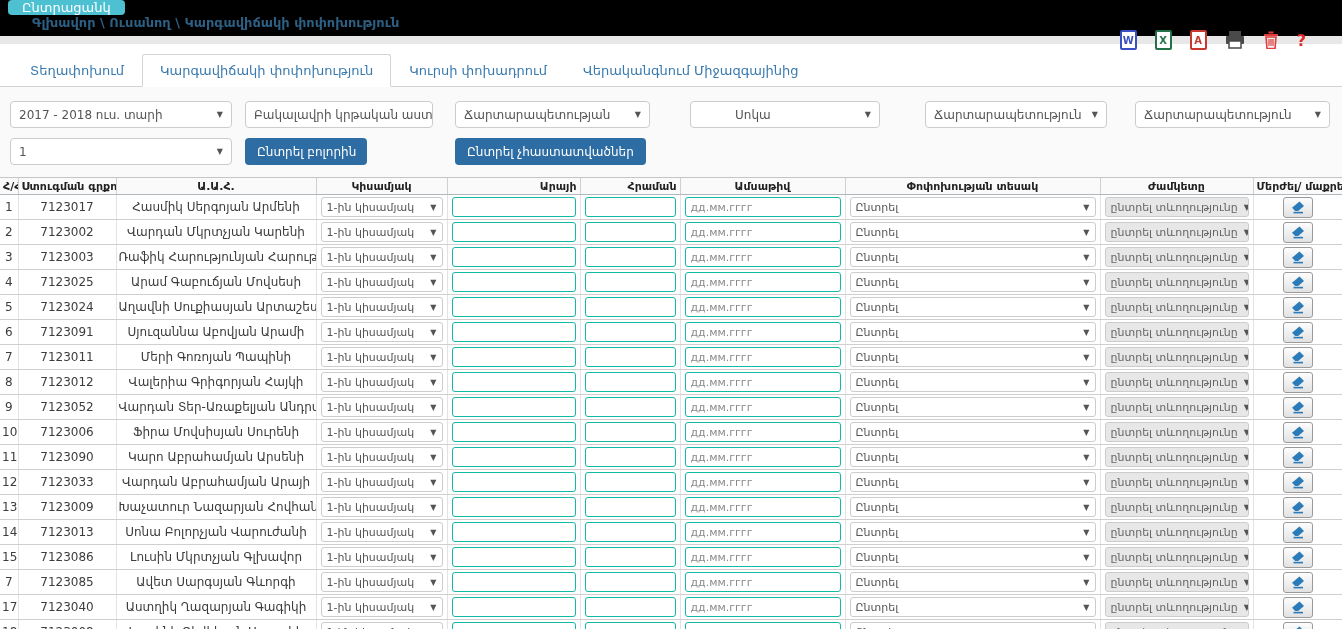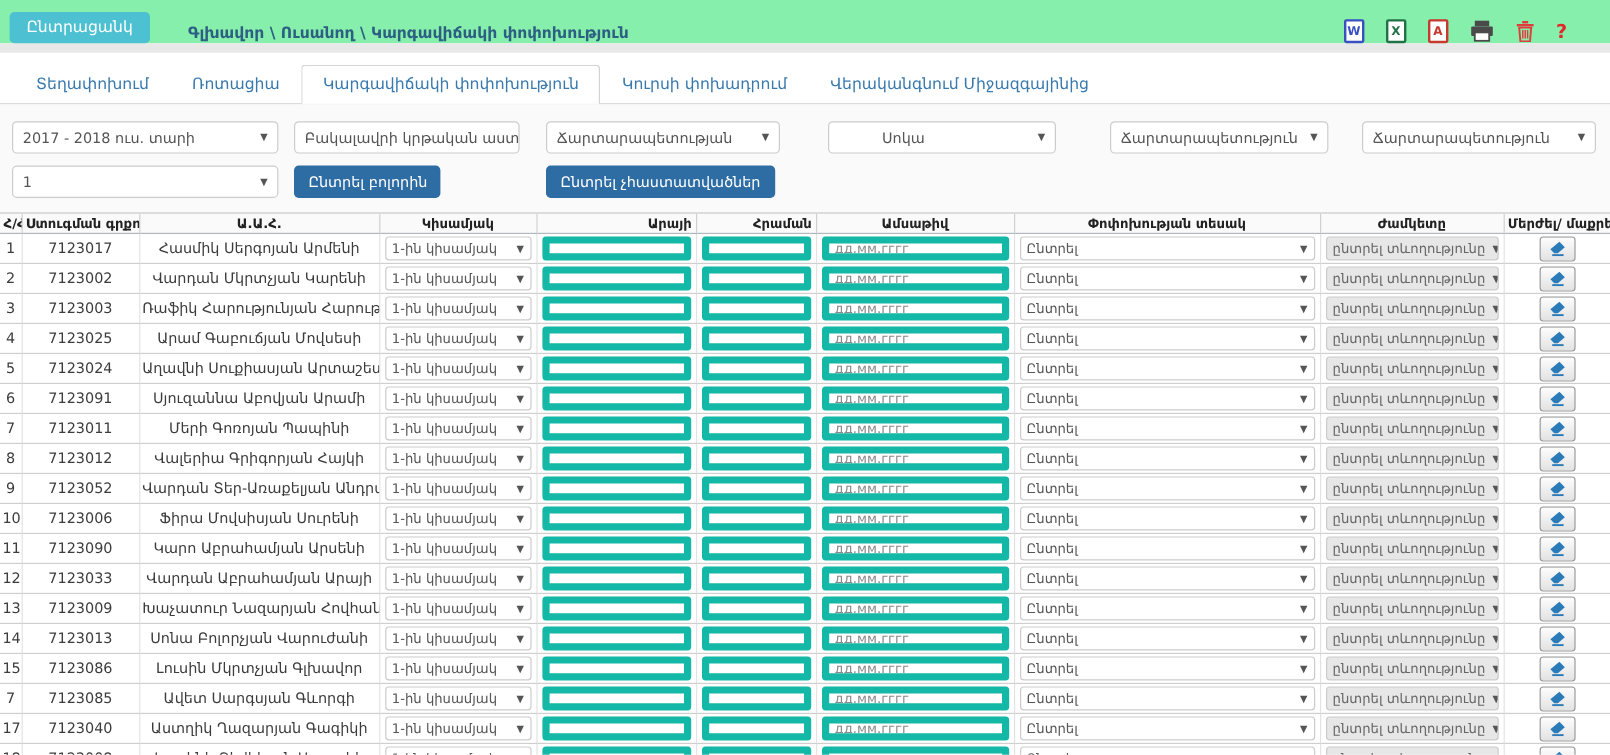--- a/index.html
+++ b/index.html
@@ -1,20 +1,20 @@
 <!DOCTYPE html>
 <html><head>
 <meta charset="utf-8">
 <style>
   * { box-sizing: border-box; margin: 0; padding: 0; }
   html,body { width:1342px; height:629px; overflow:hidden; background:#fff;
     font-family:"DejaVu Sans","Liberation Sans",sans-serif; }
 
   
-  .topbar { height:36px; background:#86efac; display:flex; align-items:flex-end; }
+  .topbar { height:36px; background:#000000; display:flex; align-items:flex-start;flex-direction:column; }
   .menu-btn { margin-left:8px; height:26px; padding:0 14px; border:none; border-radius:4px;
     background:#4dc0d1; color:#fff; font-size:13px; cursor:pointer;
     font-family:"DejaVu Sans",sans-serif; }
   .breadcrumb { margin-left:32px; font-size:13px; font-weight:bold; color:#2d5f83; }
   .topbar-icons { margin-left:auto; margin-right:36px; display:flex; align-items:center; gap:18px; }
   .doc { width:17px; height:20px; border:2px solid currentColor; border-radius:2px;
     display:flex; align-items:center; justify-content:center; background:#fff;
     font-size:10px; font-weight:bold; cursor:pointer; }
   .tool-ic { display:flex; align-items:center; cursor:pointer; }
   .help { font-size:16px; font-weight:bold; cursor:pointer; }
@@ -55,21 +55,21 @@
   table { border-collapse:collapse; table-layout:fixed; width:1342px; background:#fff; }
   th { height:17px; font-size:11px; font-weight:bold; color:#222; background:#fafafa;
     border-top:1px solid #c5c5c5; border-bottom:1px solid #b0b7bd; border-left:1px solid #d0d0d0;
     padding:1px 3px; white-space:nowrap; overflow:hidden; text-align:center; }
   th.al-r { text-align:right; }
   td { height:25px; border-bottom:1px solid #cfcfcf; border-left:1px solid #e3e3e3;
     padding:0 2px; font-size:12px; color:#3c3c3c; white-space:nowrap; overflow:hidden;
     text-align:center; vertical-align:middle; }
   th:first-child, td:first-child { border-left:none; }
   .fselect.cell { height:20px; margin:0 2px; font-size:11px; border-radius:3px; padding:0 5px; }
-  .cellinput { width:calc(100% - 4px); margin:0 2px; height:20px; border:6px solid #14b8a6;
+  .cellinput { width:calc(100% - 4px); margin:0 2px; height:20px; border:1px solid #14b8a6;
     border-radius:3px; font-size:11px; padding:0 5px; color:#444;
     font-family:"DejaVu Sans",sans-serif; }
   .cellinput::placeholder { color:#8a8a8a; }
   .clearbtn { width:30px; height:21px; border:1px solid #9a9a9a; border-radius:3px;
     background:linear-gradient(#fdfdfd,#e2e2e2); cursor:pointer;
     display:inline-flex; align-items:center; justify-content:center; }
 </style>
 </head>
 <body>
 
@@ -98,21 +98,20 @@
       </svg>
     </span>
     <span class="help" style="color: rgb(224, 42, 42);">?</span>
   </div>
 </div>
 
 <div class="strip"></div>
 
 <div class="tabsbar">
   <a class="tab">Տեղափոխում</a>
-  <a class="tab">Ռոտացիա</a>
   <a class="tab active">Կարգավիճակի փոփոխություն</a>
   <a class="tab">Կուրսի փոխադրում</a>
   <a class="tab">Վերականգնում Միջազգայինից</a>
 </div>
 
 <div class="filters">
   <div class="frow frow1">
     <div class="fselect" id="f-year">
       <span>2017 - 2018 ուս. տարի</span>
       <span class="caret">▼</span>

